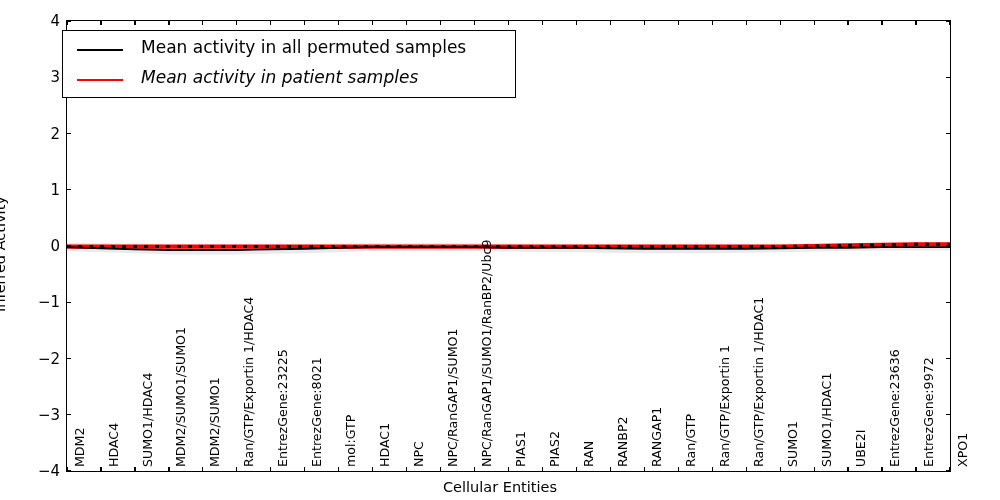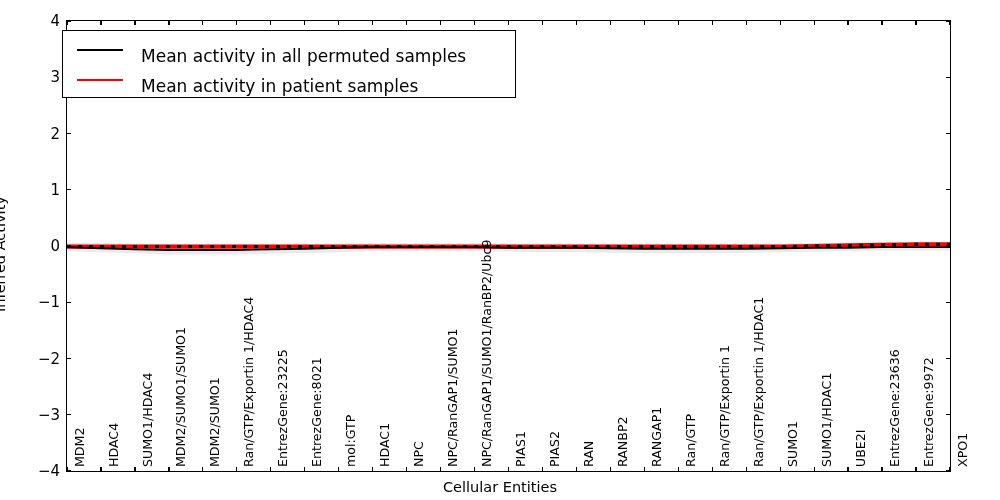--- a/index.html
+++ b/index.html
@@ -112,21 +112,21 @@
   .legend-line {
     position: absolute;
     left: 14px;
     top: 14px;
     width: 46px;
     height: 2px;
   }
   .legend-text {
     position: absolute;
     left: 78px;
-    top: 11px;
+    top: 2px;
     font-size: 17px;
     color: #000;
     white-space: nowrap;
   }
   svg.data-layer {
     position: absolute;
     left: 0; top: 0;
     overflow: visible;
   }
 </style>
@@ -259,19 +259,19 @@
       <div class="xtick-mark" style="left: 949.35px; top: 467px;"></div>
       <div class="xtick-mark" style="left: 949.35px; top: 21px;"></div>
       <div class="xtick-label" style="left: 954.6px; top: 467px;">XPO1</div>
     </div>
 
   <div class="legend-box">
     <div class="legend-row" style="top:4px;">
       <div class="legend-line" id="legend-line-0" style="background: rgb(0, 0, 0); height: 2.2px;"></div>
       <div class="legend-text">Mean activity in all permuted samples</div>
     </div>
-    <div class="legend-row" style="top:34px;">
+    <div class="legend-row" style="top:34px;font-style:italic;">
       <div class="legend-line" id="legend-line-1" style="background: rgb(255, 0, 0); height: 2.2px;"></div>
       <div class="legend-text">Mean activity in patient samples</div>
     </div>
   </div>
 
 </div>
 
 </body></html>

